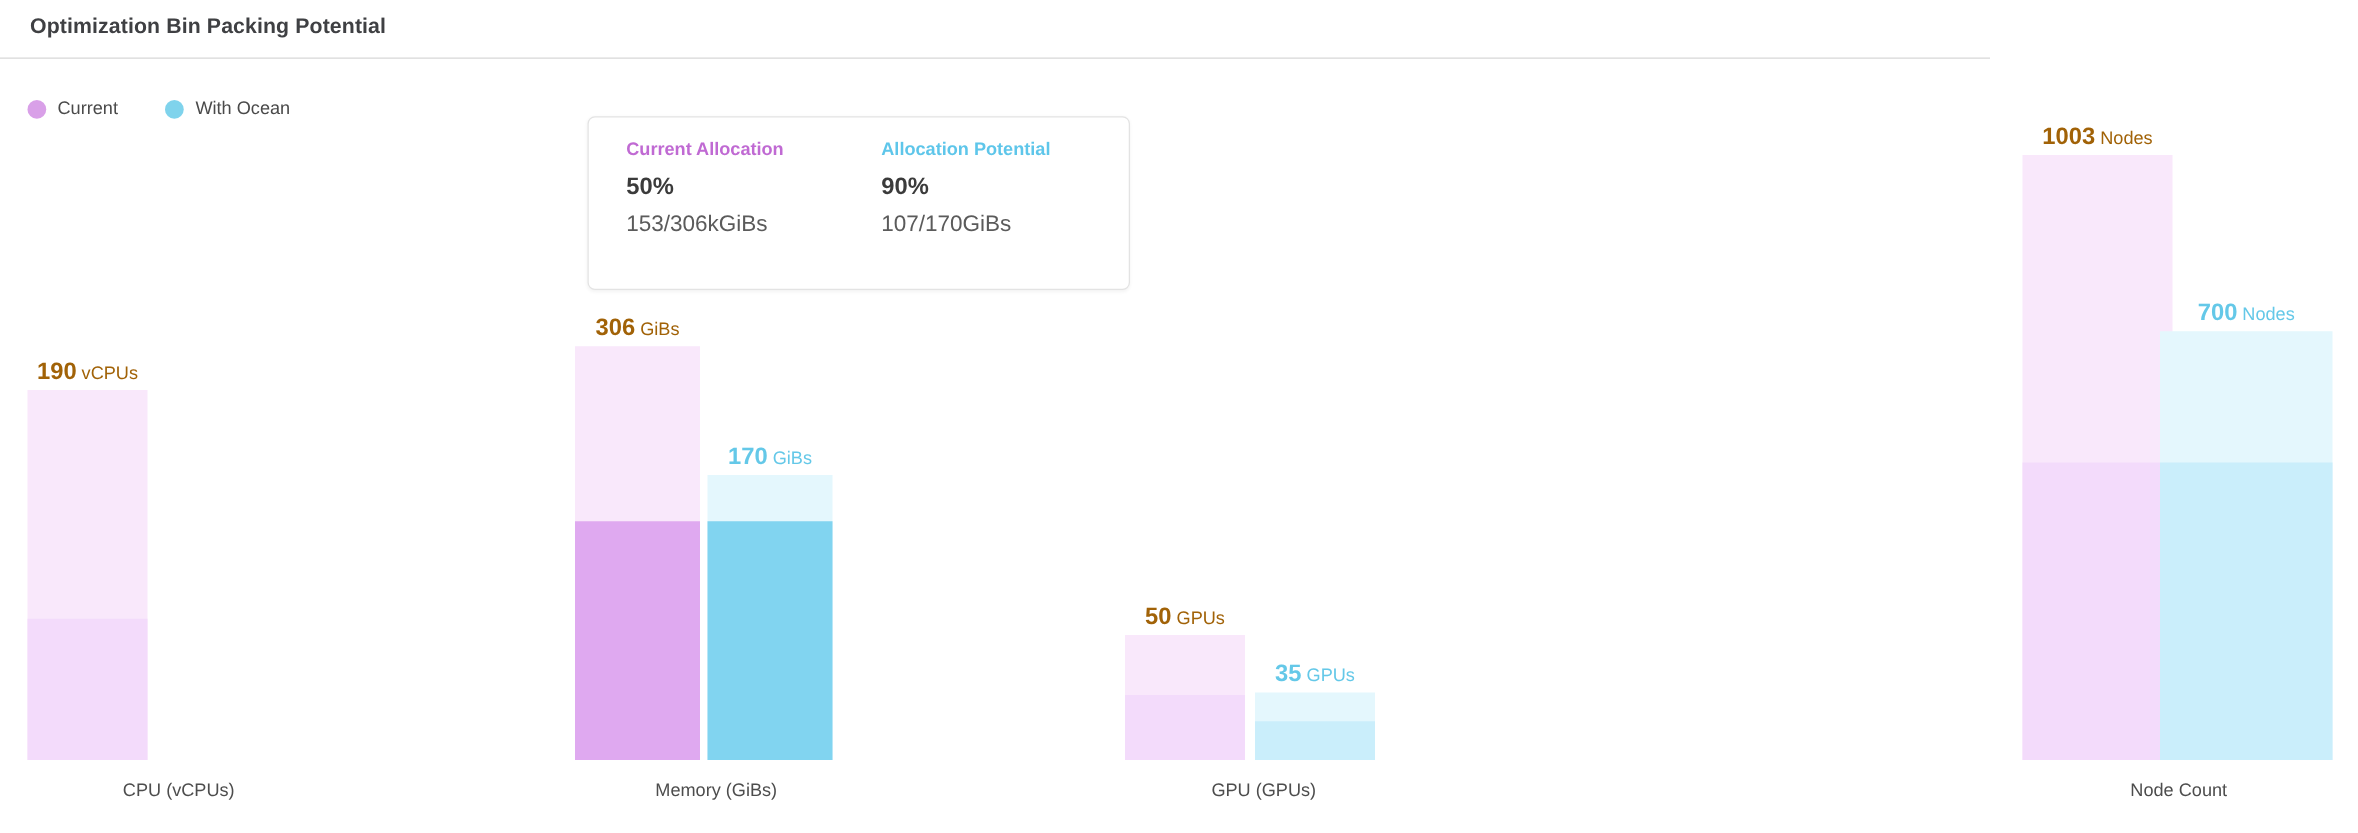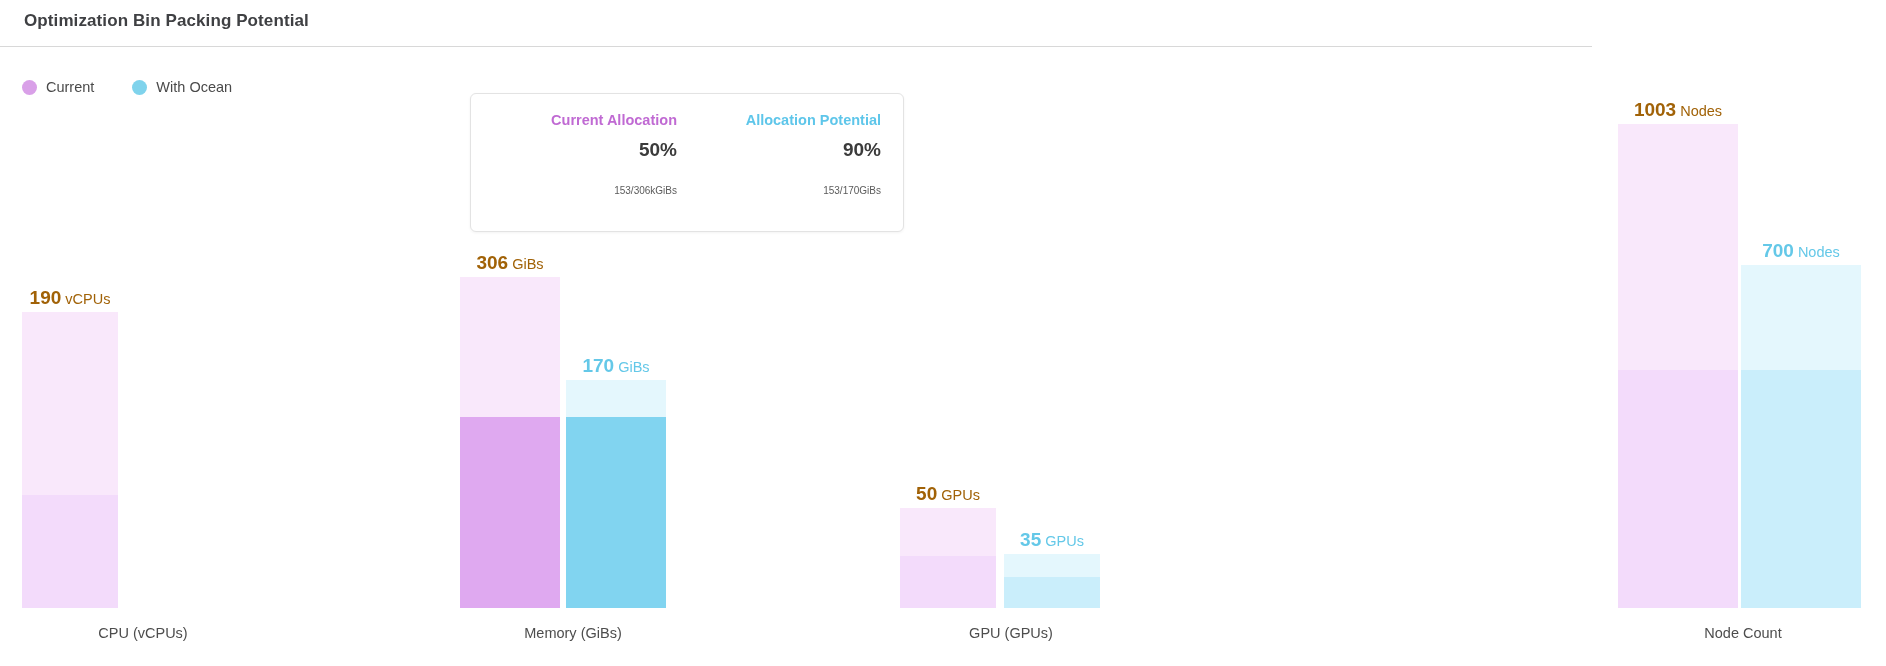--- a/index.html
+++ b/index.html
@@ -72,41 +72,40 @@
     width: 434px;
     height: 139px;
     box-sizing: border-box;
     background: #ffffff;
     border: 1px solid #e3e3e3;
     border-radius: 6px;
     box-shadow: 0 1px 3px rgba(0,0,0,0.05);
     padding: 18px 22px 0 30px;
     display: flex;
     gap: 28px;
-    text-align: right;
   }
   .tt-col {
     width: 190px;
   }
   .tt-heading {
     font-size: 14.5px;
     font-weight: bold;
     white-space: nowrap;
     margin-bottom: 11px;
   }
   .tt-heading.current { color: #c06ad3; }
   .tt-heading.potential { color: #5ec6ea; }
   .tt-value {
     font-size: 19px;
     font-weight: bold;
     color: #3b3b3b;
-    margin-bottom: 24px;
+    margin-bottom: 8px;
   }
   .tt-sub {
-    font-size: 10px;
+    font-size: 18px;
     color: #5b5b5b;
   }
 
   
   .chart {
     position: absolute;
     left: 0;
     top: 0;
     width: 1886px;
     height: 666px;
@@ -181,21 +180,21 @@
 
 <div class="tooltip-card">
   <div class="tt-col">
     <div class="tt-heading current">Current Allocation</div>
     <div class="tt-value">50%</div>
     <div class="tt-sub">153/306kGiBs</div>
   </div>
   <div class="tt-col">
     <div class="tt-heading potential">Allocation Potential</div>
     <div class="tt-value">90%</div>
-    <div class="tt-sub">153/170GiBs</div>
+    <div class="tt-sub">107/170GiBs</div>
   </div>
 </div>
 
 <div class="chart" id="chart-root">
     <div class="group" style="left: 0px; width: 286px;">
       <div class="bar" style="left: 22px; width: 96px; height: 296px;">
         <div class="bar-remainder" style="height: 296px; background: rgb(249, 232, 251);"></div>
         <div class="bar-fill" style="height: 113px; background: rgb(243, 219, 251);"></div>
         <div class="bar-value purple"><span>190</span><span class="unit">vCPUs</span></div>
       </div>
@@ -226,20 +225,20 @@
         <div class="bar-value blue"><span>35</span><span class="unit">GPUs</span></div>
       </div>
       <div class="group-label">GPU (GPUs)</div>
     </div>
     <div class="group" style="left: 1600px; width: 286px;">
       <div class="bar" style="left: 18px; width: 120px; height: 484px;">
         <div class="bar-remainder" style="height: 484px; background: rgb(249, 232, 251);"></div>
         <div class="bar-fill" style="height: 238px; background: rgb(243, 219, 251);"></div>
         <div class="bar-value purple"><span>1003</span><span class="unit">Nodes</span></div>
       </div>
-      <div class="bar" style="left: 141px; width: 120px; height: 343px; text-align: center;">
+      <div class="bar" style="left: 128px; width: 138px; height: 343px; text-align: center;">
         <div class="bar-remainder" style="height: 343px; background: rgb(228, 247, 253);"></div>
         <div class="bar-fill" style="height: 238px; background: rgb(202, 238, 251);"></div>
         <div class="bar-value blue"><span>700</span><span class="unit">Nodes</span></div>
       </div>
       <div class="group-label">Node Count</div>
     </div>
   </div>
 
 </body></html>

